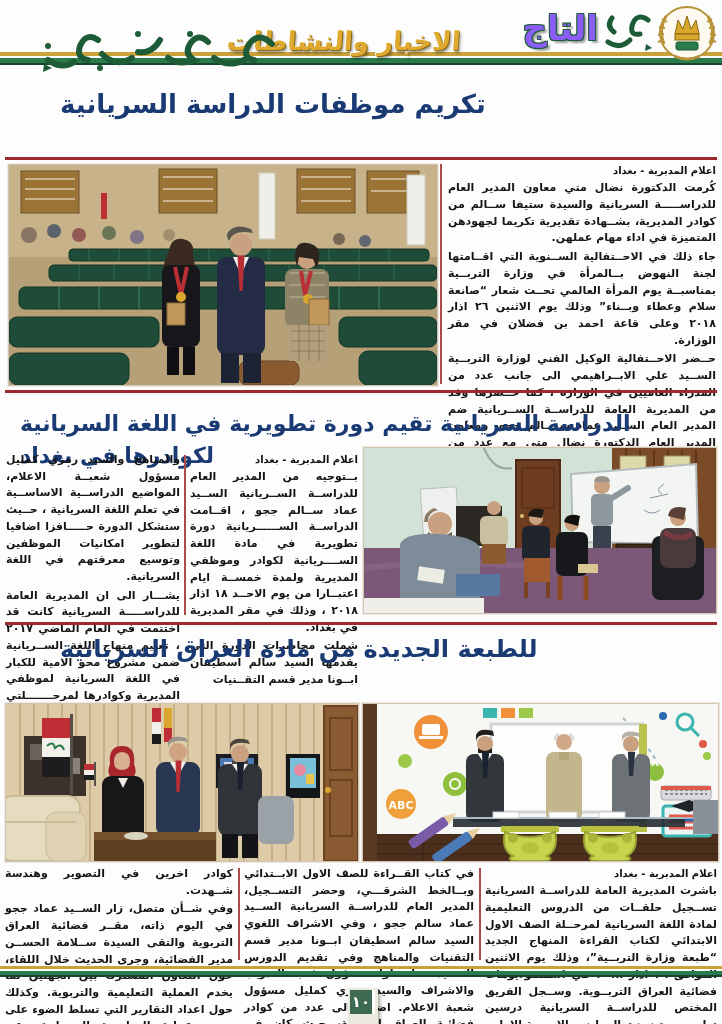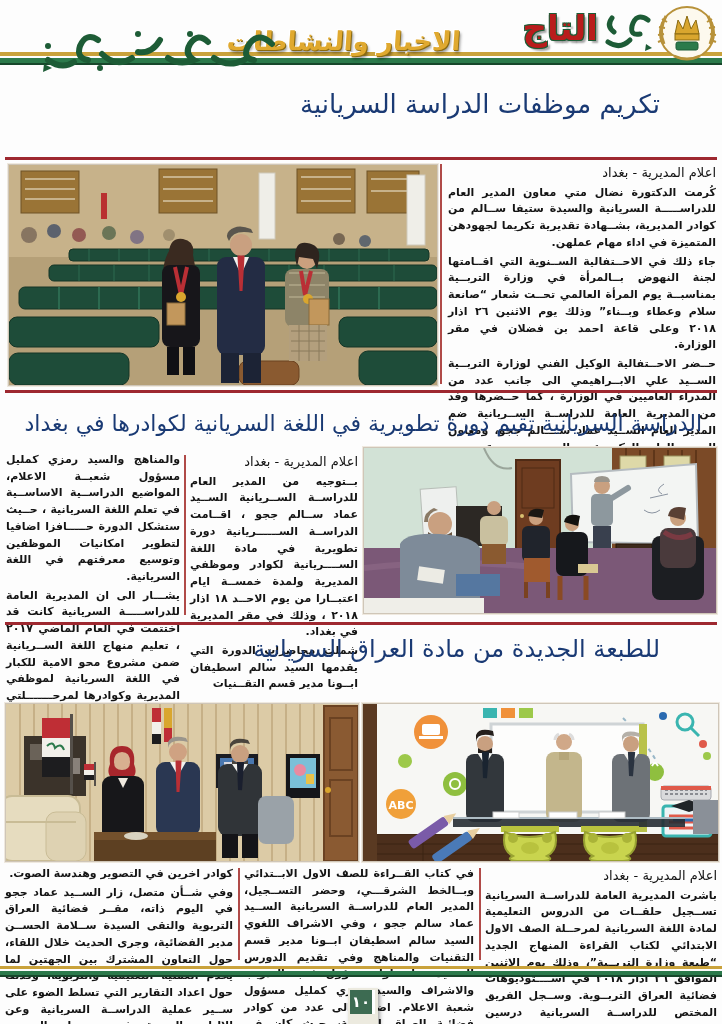--- a/index.html
+++ b/index.html
@@ -1,39 +1,39 @@
 <!DOCTYPE html>
 <html lang="ar" dir="rtl"><head>
 <meta charset="utf-8">
 <style>
   html,body{margin:0;padding:0;background:#ffffff;}
   #page{position:relative;width:722px;height:1024px;background:#fdfdfd;overflow:hidden;
         font-family:"DejaVu Sans",sans-serif;direction:rtl;}
   .abs{position:absolute;}
   
-  .masthead-title{font-size:34px;font-weight:bold;color:#b91c1c;
+  .masthead-title{font-size:34px;font-weight:bold;color:#8b5cf6;
      text-shadow:1px 1px 0 #1d5c36,-1px -1px 0 #1d5c36,1px -1px 0 #1d5c36,-1px 1px 0 #1d5c36,3px 3px 2px rgba(0,0,0,.35);
      letter-spacing:1px;}
   .section-title{font-size:26px;font-weight:bold;color:#e0a92f;
      text-shadow:1px 1px 0 #8a6a10,-1px -1px 0 #fff,2px 3px 3px rgba(0,0,0,.4);
      transform:skewX(-4deg);}
   .hrule-gold{background:#c9a23b;height:4px;}
   .hrule-green{background:#2b7a4b;height:5px;border-bottom:2px solid #17472b;}
   
-  .headline{color:#1a3a74;font-weight:normal;text-align:right;line-height:1.45;}
+  .headline{color:#1a3a74;font-weight:bold;text-align:left;line-height:1.45;}
   .h1size{font-size:26px;}
   .h2size{font-size:22px;}
   
   .red-rule{background:#9e2830;height:3px;}
   .red-vrule{background:#b04a48;width:2px;}
   
   .coltext{font-size:11px;font-weight:bold;color:#141414;line-height:1.52;
      text-align:justify;text-align-last:right;}
   .coltext p{margin:0 0 2px 0;}
-  .dateline{font-size:13px;font-weight:normal;color:#111;margin:0 0 3px 0;}
+  .dateline{font-size:10px;font-weight:bold;color:#111;margin:0 0 3px 0;}
   
   .photo{border:1px solid #cfc6b8;background:#a16207;box-shadow:0 0 0 1px #efe9df;}
   .photo svg{display:block;}
   
   .page-num-frame{background:#eceadf;box-shadow:2px 3px 4px rgba(0,0,0,.35);padding:2px 3px 21px 2px;}
   .page-num{background:#3d6b52;color:#fff;font-size:15px;font-weight:bold;
      width:22px;height:24px;display:flex;align-items:center;justify-content:center;
      border-right:3px solid #fff;}
 </style>
 </head>
@@ -470,21 +470,21 @@
   <div class="abs coltext" style="left:485px;top:866px;width:232px;height:96px;">
     <p class="dateline">اعلام المديرية - بغداد</p>
     <p>باشرت المديرية العامة للدراســة السريانية تســجيل حلقــات من الدروس التعليمية لمادة اللغة السريانية لمرحــلة الصف الاول الابتدائي لكتاب القراءة المنهاج الجديد “طبعة وزارة التربــية”، وذلك يوم الاثنين الموافق ٢٦ اذار ٢٠١٨ في اســــتوديوهات فضائية العراق التربــوية. وســجل الفريق المختص للدراســة السريانية درسين تعليميين، تضمنت المواضيع الاربــعة الاولى</p>
   </div>
   <div class="abs red-vrule" style="left:479px;top:868px;height:92px;"></div>
   <div class="abs coltext" style="left:244px;top:866px;width:230px;height:96px;">
     <p>في كتاب القــراءة  للصف الاول الابــتدائي وبــالخط الشرقـــي، وحضر التســجيل، المدير العام للدراســة السريانية الســيد عماد سالم ججو ، وفي الاشراف اللغوي السيد سالم اسطيفان ابــونا مدير قسم التقنيات والمناهج وفي تقديم الدورس الســيد عماد داواد مسؤول شعبة التدريب والاشراف والسيد رمزي كمليل مسؤول شعبة الاعلام. اضافة الى عدد من كوادر فضائية العراق التربوية، حيث كان في الاخراج السيد حسين علي عبد، مع</p>
   </div>
   <div class="abs red-vrule" style="left:238px;top:868px;height:92px;"></div>
   <div class="abs coltext" style="left:5px;top:866px;width:228px;height:96px;">
-    <p>كوادر اخرين في التصوير وهندسة الصوت.</p>
+    <p>كوادر اخرين في التصوير وهندسة شــهدت.</p>
     <p>وفي شــأن متصل، زار الســيد عماد ججو في اليوم ذاته، مقــر فضائية العراق التربوية والتقى السيدة ســلامة الحســن مدير الفضائية، وجرى الحديث خلال اللقاء، حول التعاون المشترك بين الجهتين لما يخدم العملية التعليمية والتربوية. وكذلك حول اعداد التقارير التي تسلط الضوء على ســير عملية الدراســة السريانية وعن الاليات المتبعة في تسجيل الدروس التعليمية.</p>
   </div>
 
   <div class="abs hrule-gold" style="left:0;top:966px;width:722px;height:3px;"></div>
   <div class="abs hrule-green" style="left:0;top:971px;width:722px;height:4px;"></div>
 
   <div class="abs page-num-frame" style="left:348px;top:988px;">
     <div class="page-num">١٠</div>
   </div>
 

